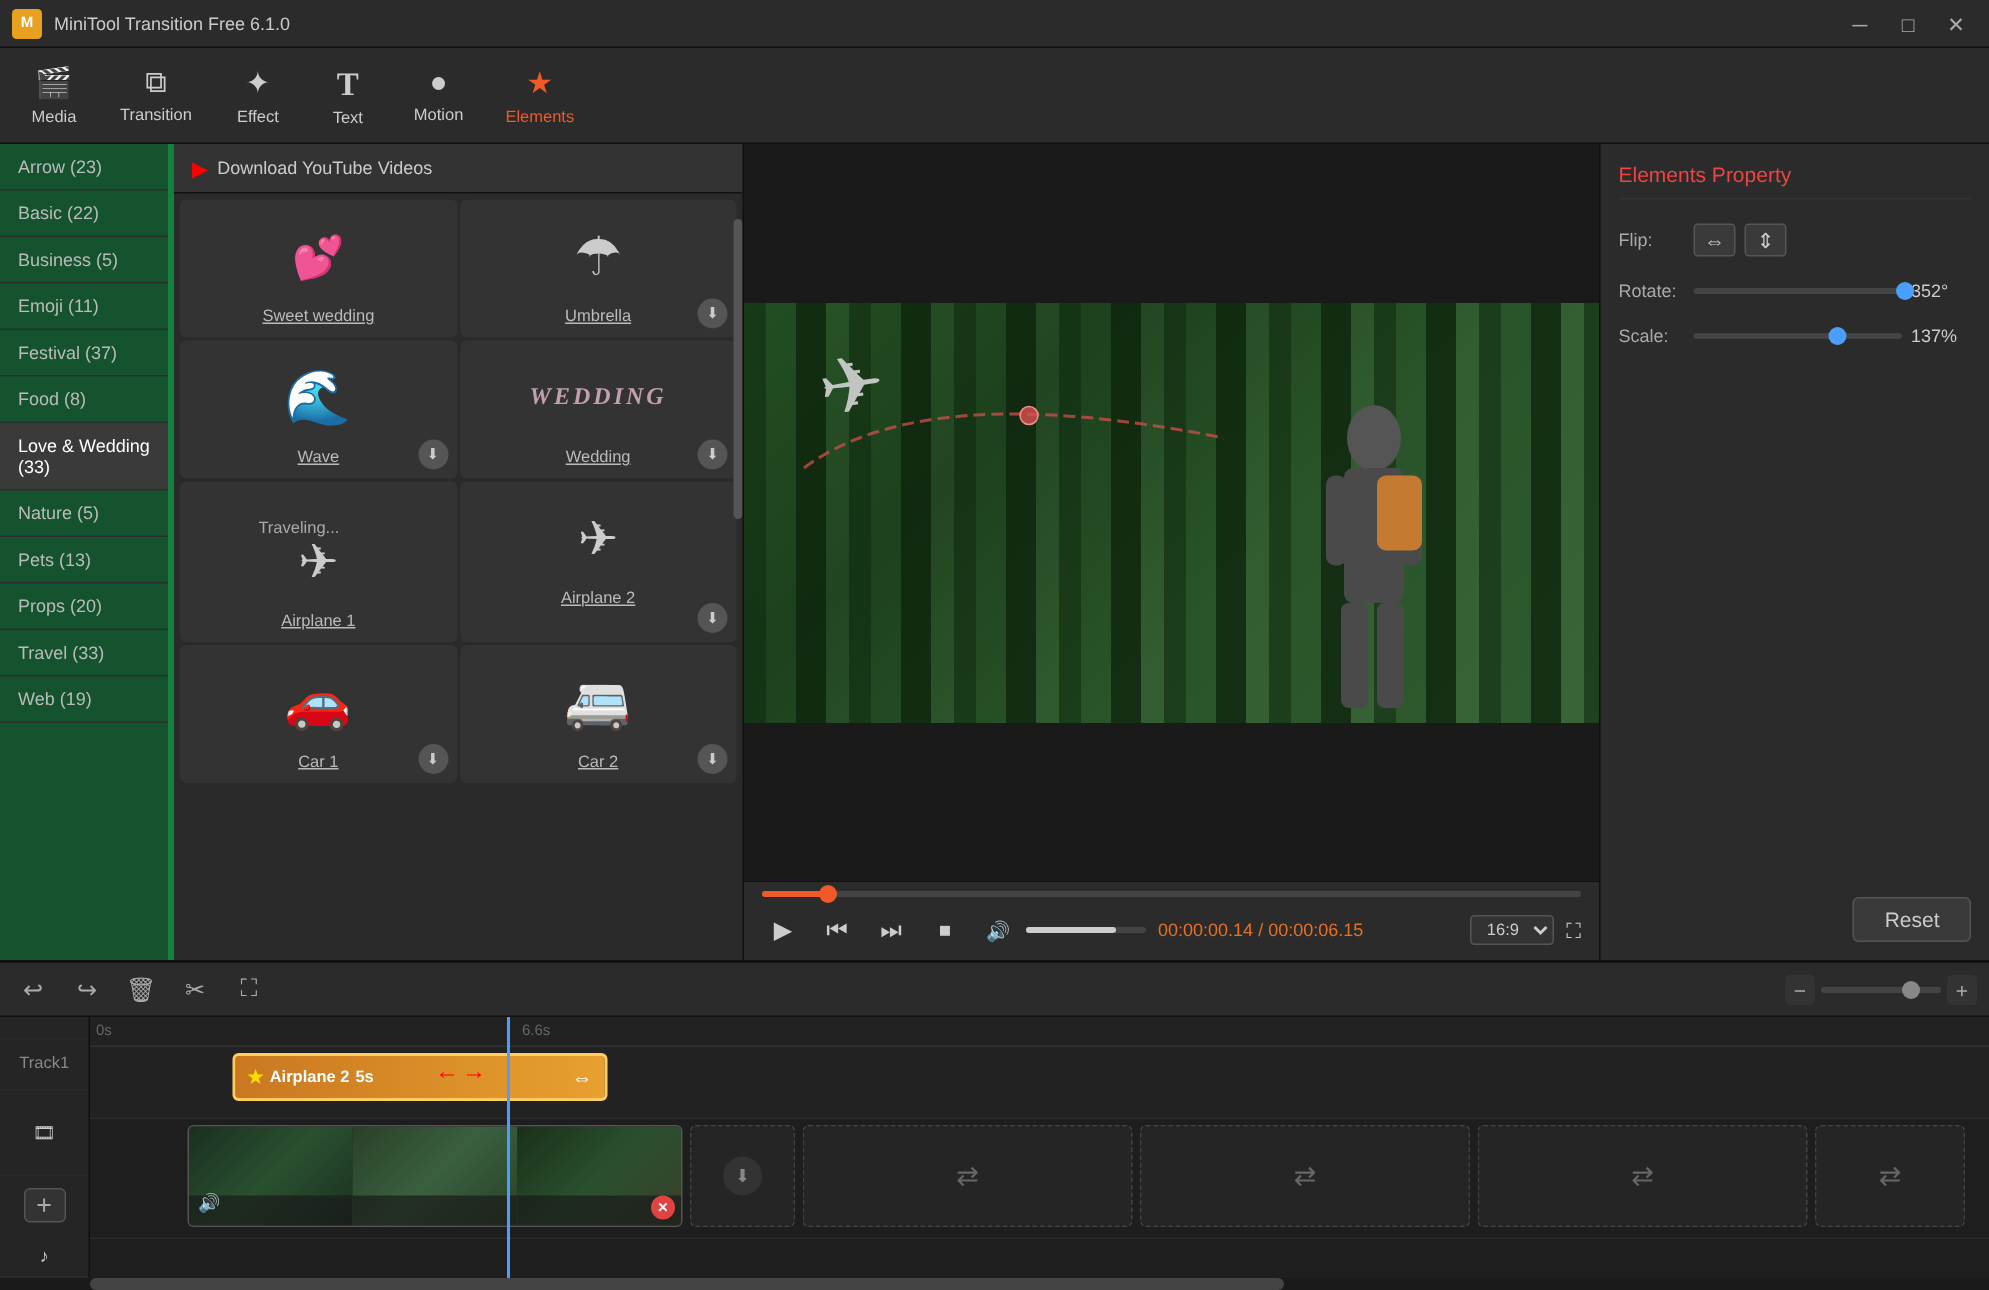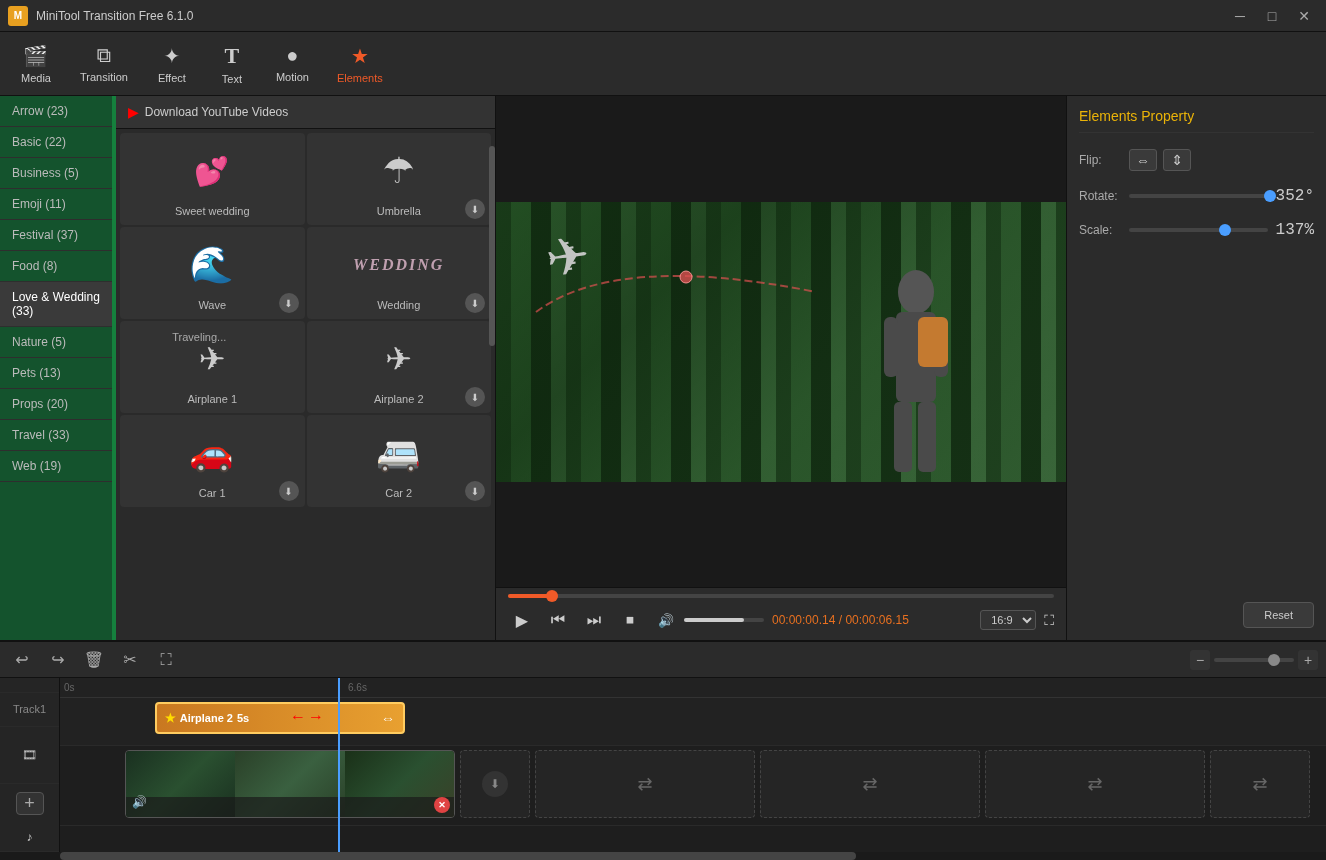--- a/index.html
+++ b/index.html
@@ -32,21 +32,21 @@
 
     
     .elements-panel { width: 380px; background: #2a2a2a; border-right: 1px solid #111; overflow-y: auto; flex-shrink: 0; position: relative; }
     .elements-panel::-webkit-scrollbar { width: 6px; }
     .elements-panel::-webkit-scrollbar-track { background: #222; }
     .elements-panel::-webkit-scrollbar-thumb { background: #555; }
     .download-bar { background: #333; padding: 8px 12px; display: flex; align-items: center; gap: 6px; font-size: 12px; color: #ccc; border-bottom: 1px solid #111; }
     .elements-grid { display: grid; grid-template-columns: 1fr 1fr; gap: 2px; padding: 4px; }
     .element-card { background: #333; border-radius: 4px; padding: 8px; display: flex; flex-direction: column; align-items: center; gap: 4px; cursor: pointer; position: relative; }
     .element-card .elem-preview { width: 80px; height: 60px; display: flex; align-items: center; justify-content: center; font-size: 36px; }
-    .element-card .elem-label { font-size: 11px; color: #bbb; }
+    .element-card .elem-label { font-size: 11px; color: #bbb; text-decoration: underline; }
     .element-card .dl-icon { position: absolute; bottom: 6px; right: 6px; width: 20px; height: 20px; background: #555; border-radius: 50%; display: flex; align-items: center; justify-content: center; font-size: 10px; color: #ccc; }
 
     
     .player-area { flex: 1; background: #222; display: flex; flex-direction: column; }
     .player-header { display: flex; align-items: center; justify-content: space-between; padding: 8px 16px; background: #2b2b2b; border-bottom: 1px solid #111; }
     .player-title { font-size: 14px; color: #ddd; }
     .player-actions { display: flex; gap: 8px; }
     .player-btn { background: #3a3a3a; border: 1px solid #555; color: #ccc; padding: 4px 12px; border-radius: 4px; cursor: pointer; font-size: 12px; display: flex; align-items: center; gap: 6px; }
     .player-btn.primary { background: #3a3a3a; }
     .video-container { flex: 1; background: #1a1a1a; display: flex; align-items: center; justify-content: center; position: relative; overflow: hidden; }
@@ -71,29 +71,29 @@
     .ctrl-btn { background: transparent; border: none; color: #ccc; cursor: pointer; font-size: 16px; width: 28px; height: 28px; display: flex; align-items: center; justify-content: center; }
     .time-display { color: #e87020; font-size: 12px; flex: 1; }
     .volume-area { display: flex; align-items: center; gap: 4px; }
     .volume-bar { width: 80px; height: 4px; background: #444; border-radius: 2px; }
     .volume-fill { width: 75%; height: 100%; background: #ccc; border-radius: 2px; }
     .aspect-select { background: #333; border: 1px solid #555; color: #ccc; padding: 2px 6px; border-radius: 3px; font-size: 11px; }
     .fullscreen-btn { background: transparent; border: none; color: #ccc; cursor: pointer; font-size: 14px; }
 
     
     .right-panel { width: 260px; background: #2b2b2b; border-left: 1px solid #111; padding: 12px; display: flex; flex-direction: column; gap: 16px; }
-    .right-panel-title { font-size: 14px; color: #eab308; border-bottom: 1px solid #333; padding-bottom: 8px; }
+    .right-panel-title { font-size: 14px; color: #ef4444; border-bottom: 1px solid #333; padding-bottom: 8px; }
     .property-row { display: flex; align-items: center; gap: 0; }
     .prop-label { width: 50px; font-size: 12px; color: #aaa; }
     .prop-control { flex: 1; display: flex; align-items: center; gap: 6px; }
     .flip-btn { background: #3a3a3a; border: 1px solid #555; color: #ccc; width: 28px; height: 22px; border-radius: 3px; cursor: pointer; display: flex; align-items: center; justify-content: center; font-size: 14px; }
     .slider-track { flex: 1; height: 4px; background: #444; border-radius: 2px; position: relative; }
     .slider-thumb { width: 12px; height: 12px; background: #4a9eff; border-radius: 50%; position: absolute; top: -4px; }
-    .prop-value { font-size: 16px; color: #ccc; width: 40px; text-align: right; font-family: Liberation Mono, monospace; }
-    .reset-btn { background: #3a3a3a; border: 1px solid #555; color: #ccc; padding: 6px 20px; border-radius: 4px; cursor: pointer; font-size: 11px; align-self: flex-end; }
+    .prop-value { font-size: 12px; color: #ccc; width: 40px; text-align: left; }
+    .reset-btn { background: #3a3a3a; border: 1px solid #555; color: #ccc; padding: 6px 20px; border-radius: 4px; cursor: pointer; font-size: 14px; align-self: flex-end; }
 
     
     .timeline { height: 220px; background: #1e1e1e; border-top: 2px solid #111; display: flex; flex-direction: column; }
     .timeline-toolbar { height: 36px; background: #2b2b2b; display: flex; align-items: center; padding: 0 8px; gap: 8px; border-bottom: 1px solid #111; }
     .tl-btn { background: transparent; border: none; color: #aaa; cursor: pointer; font-size: 16px; width: 28px; height: 28px; display: flex; align-items: center; justify-content: center; border-radius: 3px; }
     .tl-spacer { flex: 1; }
     .zoom-area { display: flex; align-items: center; gap: 4px; }
     .zoom-minus, .zoom-plus { background: #333; border: none; color: #aaa; cursor: pointer; width: 20px; height: 20px; border-radius: 3px; display: flex; align-items: center; justify-content: center; font-size: 14px; }
     .zoom-slider { width: 80px; height: 4px; background: #444; border-radius: 2px; position: relative; }
     .zoom-thumb { width: 12px; height: 12px; background: #888; border-radius: 50%; position: absolute; left: 75%; top: -4px; transform: translateX(-50%); }
@@ -116,21 +116,21 @@
     .video-clip { position: absolute; top: 4px; left: 65px; width: 330px; height: 68px; border-radius: 4px; overflow: hidden; border: 1px solid #555; display: flex; }
     .video-thumb { flex: 1; background: linear-gradient(135deg, #2a5030 0%, #1a3020 50%, #3a6040 100%); display: flex; align-items: center; justify-content: center; font-size: 8px; color: #888; position: relative; }
     .video-thumb::after { content: ''; position: absolute; bottom: 0; left: 0; right: 0; height: 20px; background: #1a1a1a; opacity: 0.7; }
     .audio-indicator { position: absolute; bottom: 8px; left: 6px; font-size: 12px; color: #aaa; }
     .x-badge { position: absolute; bottom: 4px; right: 4px; background: #e04343; border-radius: 50%; width: 16px; height: 16px; display: flex; align-items: center; justify-content: center; font-size: 9px; color: #fff; font-weight: bold; }
     .music-track-row { height: 40px; position: relative; background: #1e1e1e; }
     .timeline-scrollbar { height: 8px; background: #1a1a1a; }
     .timeline-scrollbar-thumb { height: 100%; background: #444; border-radius: 4px; width: 60%; margin-left: 60px; }
     
     .wave-preview { font-size: 40px; }
-    .airplane1-preview { font-size: 36px; }
+    .airplane1-preview { font-size: 36px; margin-top: 15px; }
     .airplane2-preview { font-size: 32px; }
     .car1-preview { font-size: 36px; }
     .car2-preview { font-size: 32px; }
     
     
     .panel-scroll-bar { position: absolute; right: 0; top: 50px; width: 6px; height: 200px; background: #555; border-radius: 3px; }
   </style>
 </head>
 <body>
 

